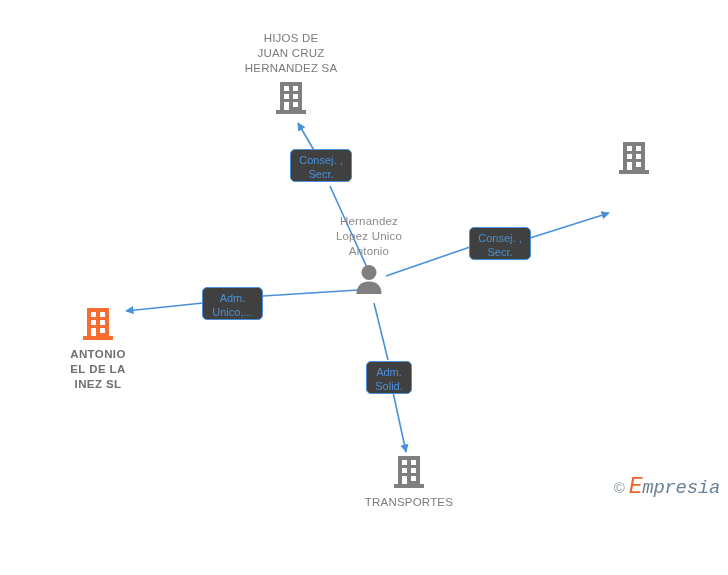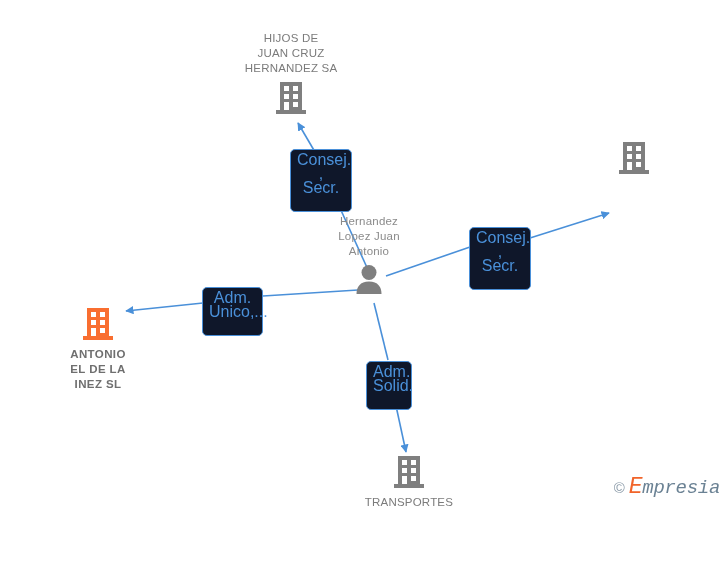--- a/index.html
+++ b/index.html
@@ -56,26 +56,26 @@
   }
   .node.person .label {
     color: #8b8b8b;
   }
 
   
   .edge-label {
     position: absolute;
     border: 1.5px solid #4a90d9;
     border-radius: 5px;
-    background: #0f172a;
+    background: #404040;
     color: #4a90d9;
-    font-size: 16px;
+    font-size: 11px;
     line-height: 14px;
     text-align: center;
-    padding: 3px 6px 16px 6px;
+    padding: 3px 6px 0 6px;
     box-sizing: border-box;
     white-space: pre-line;
   }
 
   
   #watermark {
     position: absolute;
     right: 8px;
     bottom: 8px;
     display: flex;
@@ -208,21 +208,21 @@
           <rect x="10" y="22" width="5" height="8"></rect>
         </g>
       </svg>
     </span>
     <div class="label below">TRANSPORTES
 RANDEZ 13 SL</div>
   </div>
 
   <div class="node person" style="left:289px; top:214px;">
     <div class="label above">Hernandez
-Lopez Juan
+Lopez Unico
 Antonio</div>
     <span class="icon-wrap">
       <svg width="30" height="32" viewBox="0 0 30 32" aria-hidden="true">
         <circle cx="15" cy="9.5" r="7.5" fill="#7f7f7f"></circle>
         <path d="M15 18.5 C 6 18.5 2.5 24 2.5 31 L 27.5 31 C 27.5 24 24 18.5 15 18.5 Z" fill="#7f7f7f"></path>
       </svg>
     </span>
   </div>
 
   <div class="edge-label" style="left:290px; top:149px; width:62px;">Consej. ,

